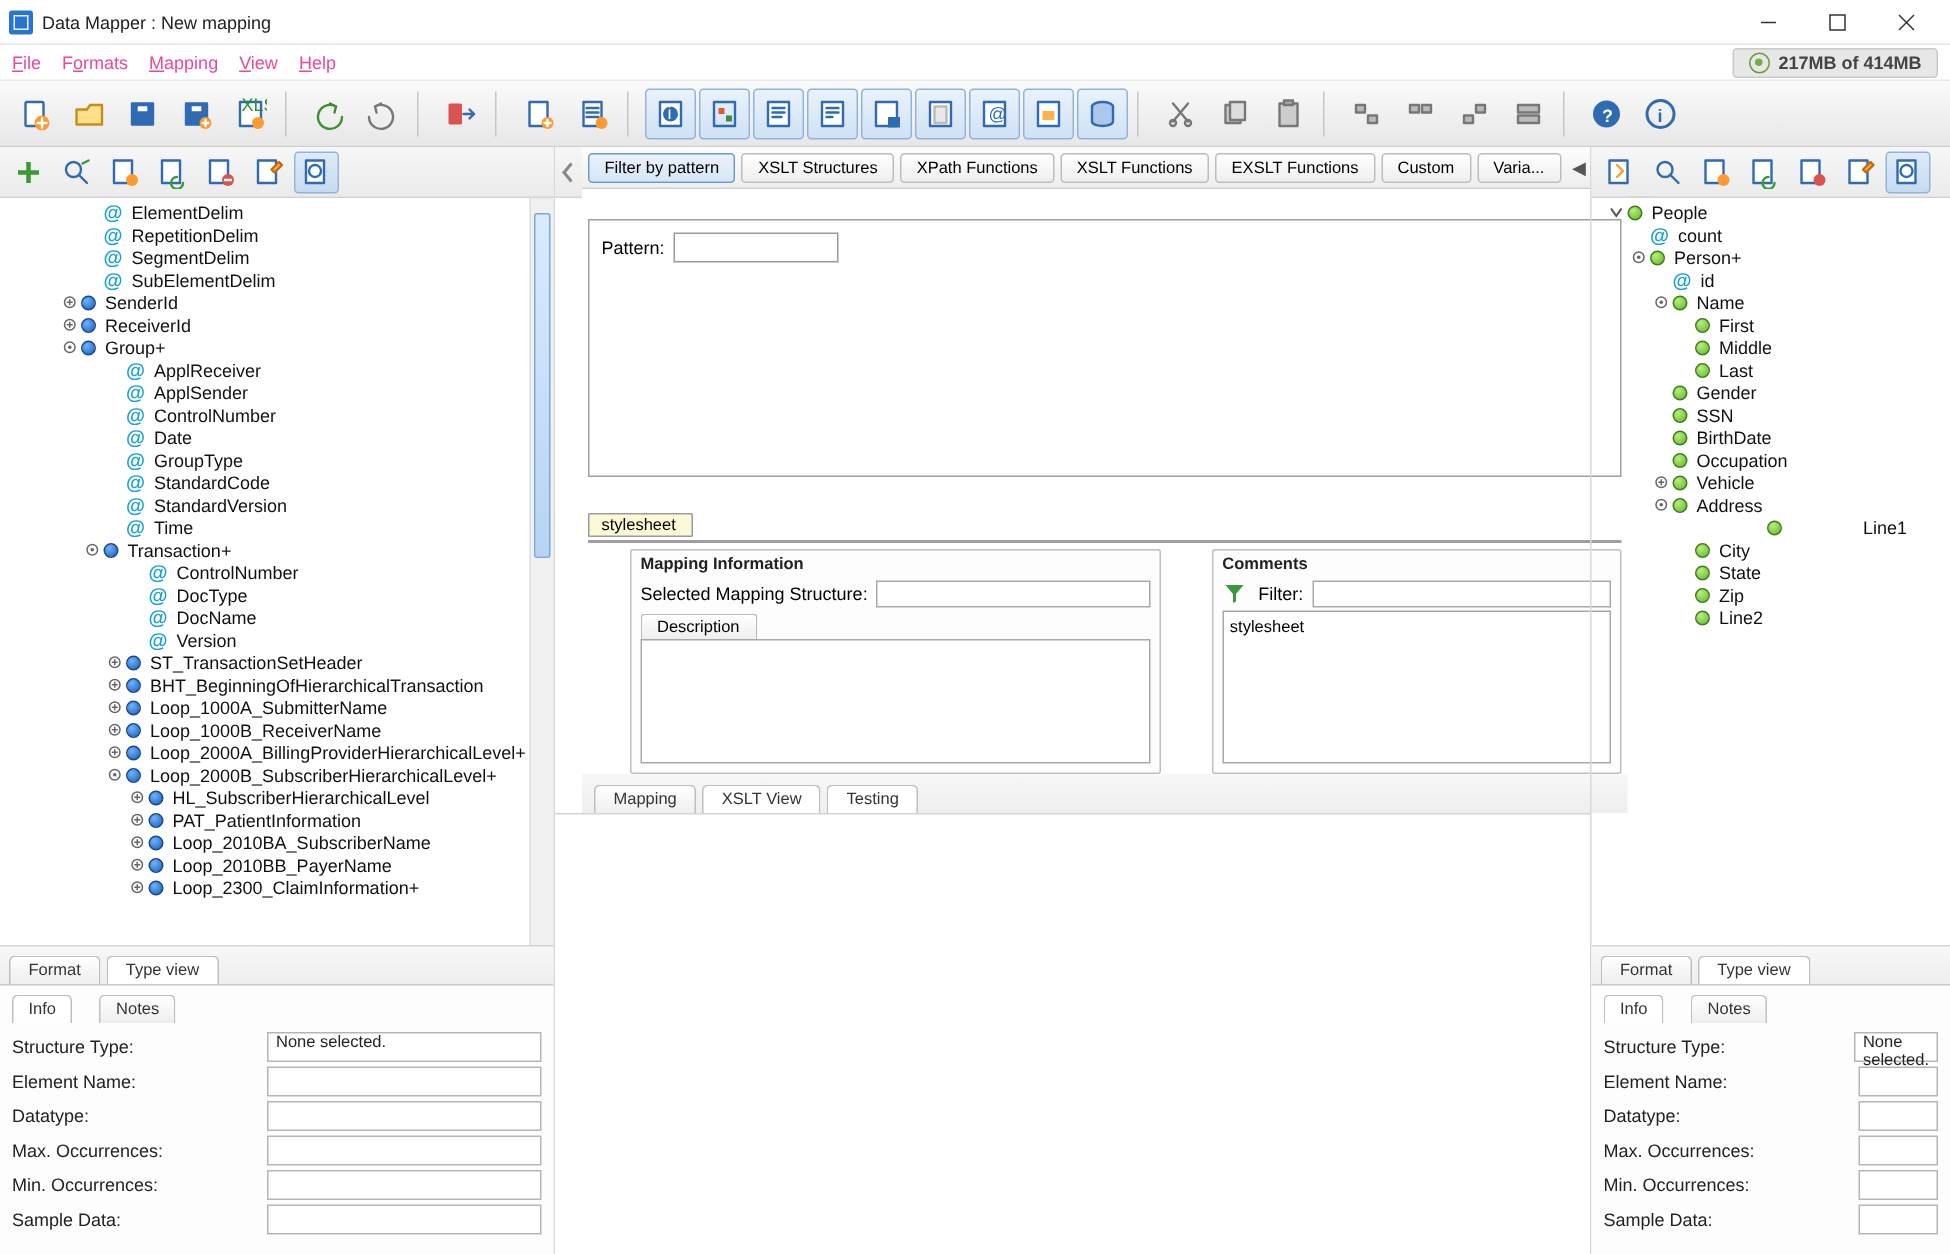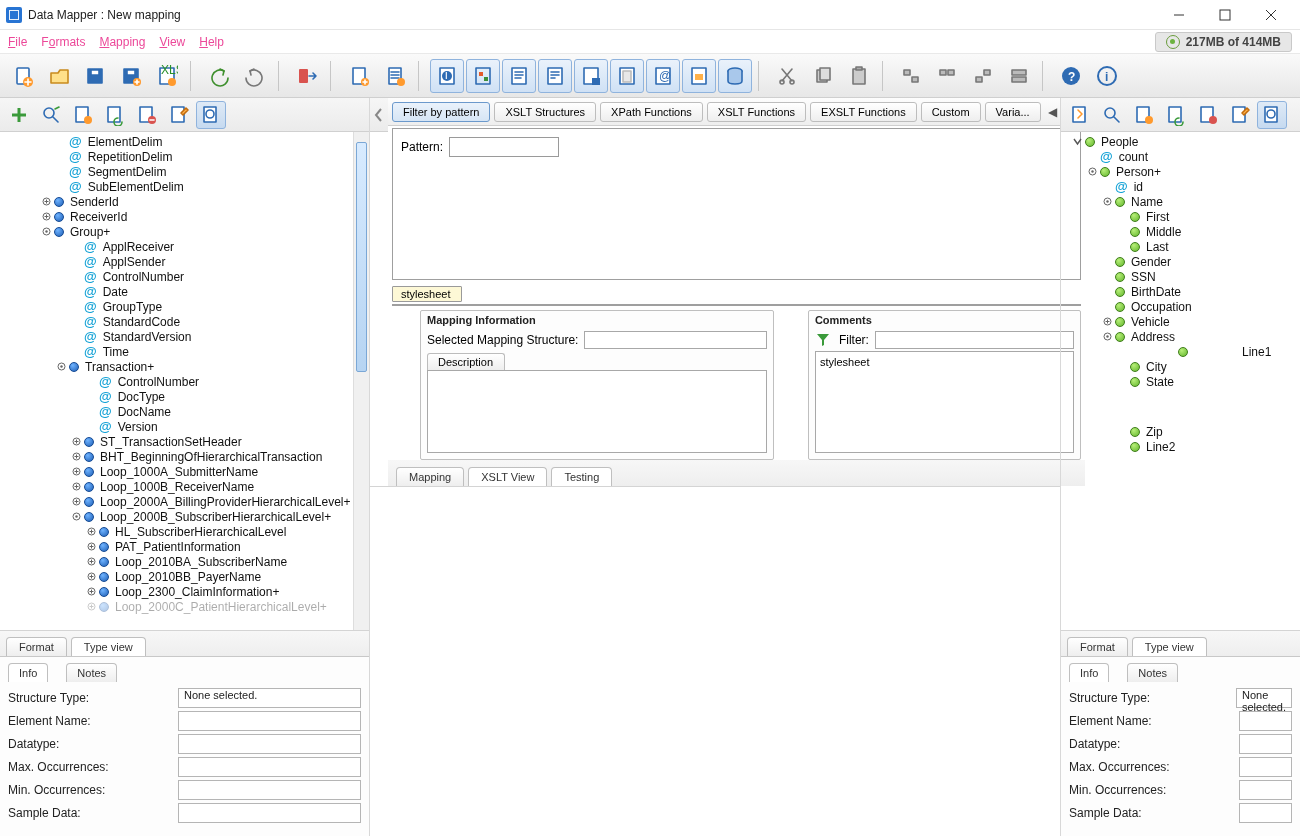--- a/index.html
+++ b/index.html
@@ -48,21 +48,21 @@
 .info-tabs{display:flex;gap:18px;margin-bottom:6px;}
 .info-tabs .tab{padding:3px 10px;}
 .form-row{display:flex;align-items:center;margin:3px 0;}
 .form-row label{width:170px;color:#222;}
 .ro-input{flex:1;height:20px;border:1px solid #b5b5b5;background:#fff;padding:0 5px;font-size:11px;color:#222;}
 
 .center-top-tabs{height:28px;display:flex;align-items:center;padding:0 4px;border-bottom:1px solid #cfcfcf;background:linear-gradient(#fdfdfd,#eee);gap:4px;overflow:hidden;}
 .ctab{border:1px solid #bdbdbd;background:linear-gradient(#fff,#eee);padding:3px 10px;border-radius:3px;font-size:11px;white-space:nowrap;}
 .ctab.active{border-color:#6b99cc;background:linear-gradient(#eaf2fb,#d6e5f5);}
 .arrow-btn{width:16px;height:20px;display:flex;align-items:center;justify-content:center;color:#555;}
-.filter-area{height:152px;border:1px solid #9f9f9f;margin:2px 4px;background:#fff;padding:8px;}
+.filter-area{height:172px;border:1px solid #9f9f9f;margin:20px 4px;background:#fff;padding:8px;}
 .filter-area .row{display:flex;align-items:center;gap:6px;}
 .filter-area input{border:1px solid #9a9a9a;height:20px;width:110px;padding:0 4px;}
 .chip-box{margin:4px 4px 2px 4px;border:1px solid #9a9a9a;background:#fdf8d6;padding:1px 8px;width:70px;font-size:11px;border-radius:1px;}
 .center-canvas{flex:1;border:1px solid #9f9f9f;margin:0 4px 4px 4px;background:#fff;}
 .center-bottom{display:flex;gap:6px;padding:0 4px 0 4px;height:150px;}
 .panel{border:1px solid #bfbfbf;border-radius:2px;background:#fdfdfd;display:flex;flex-direction:column;margin-left:28px;}
 .panel.left{flex:1.3;}
 .panel.right{flex:1;}
 .panel-hdr{font-weight:700;font-size:11px;padding:3px 6px;color:#222;}
 .panel-row{display:flex;align-items:center;padding:2px 6px;gap:6px;}
@@ -573,30 +573,20 @@
           <div class="node" style="padding-left: 81px;">
             <span class="tw">
               <svg viewBox="0 0 9 9">
                 <circle cx="4.5" cy="4.5" r="3.5" fill="none" stroke="#666"></circle>
                 <path d="M4.5 2.5v4M2.5 4.5h4" stroke="#666"></path>
               </svg>
             </span>
             <span class="dot blue"></span>
             <span>Loop_2300_ClaimInformation+</span>
           </div>
-          <div class="node" style="padding-left: 81px; opacity: 0.35;">
-            <span class="tw">
-              <svg viewBox="0 0 9 9">
-                <circle cx="4.5" cy="4.5" r="3.5" fill="none" stroke="#666"></circle>
-                <path d="M4.5 2.5v4M2.5 4.5h4" stroke="#666"></path>
-              </svg>
-            </span>
-            <span class="dot blue"></span>
-            <span>Loop_2000C_PatientHierarchicalLevel+</span>
-          </div>
         </div>
       <div class="scrollbar">
           <div class="scroll-thumb"></div>
         </div>
     </div>
     <div class="bot-tabs">
       <div class="tab">Format</div>
       <div class="tab active">Type view</div>
     </div>
     <div class="info-panel">
@@ -843,21 +833,21 @@
           <div class="node" style="padding-left: 51px;">
             <span class="tw"></span>
             <span class="dot green"></span>
             <span>City</span>
           </div>
           <div class="node" style="padding-left: 51px;">
             <span class="tw"></span>
             <span class="dot green"></span>
             <span>State</span>
           </div>
-          <div class="node" style="padding-left: 51px; margin-top: 35px;">
+          <div class="node" style="padding-left: 51px;">
             <span class="tw"></span>
             <span class="dot green"></span>
             <span>Zip</span>
           </div>
           <div class="node" style="padding-left: 51px;">
             <span class="tw"></span>
             <span class="dot green"></span>
             <span>Line2</span>
           </div>
         </div>

